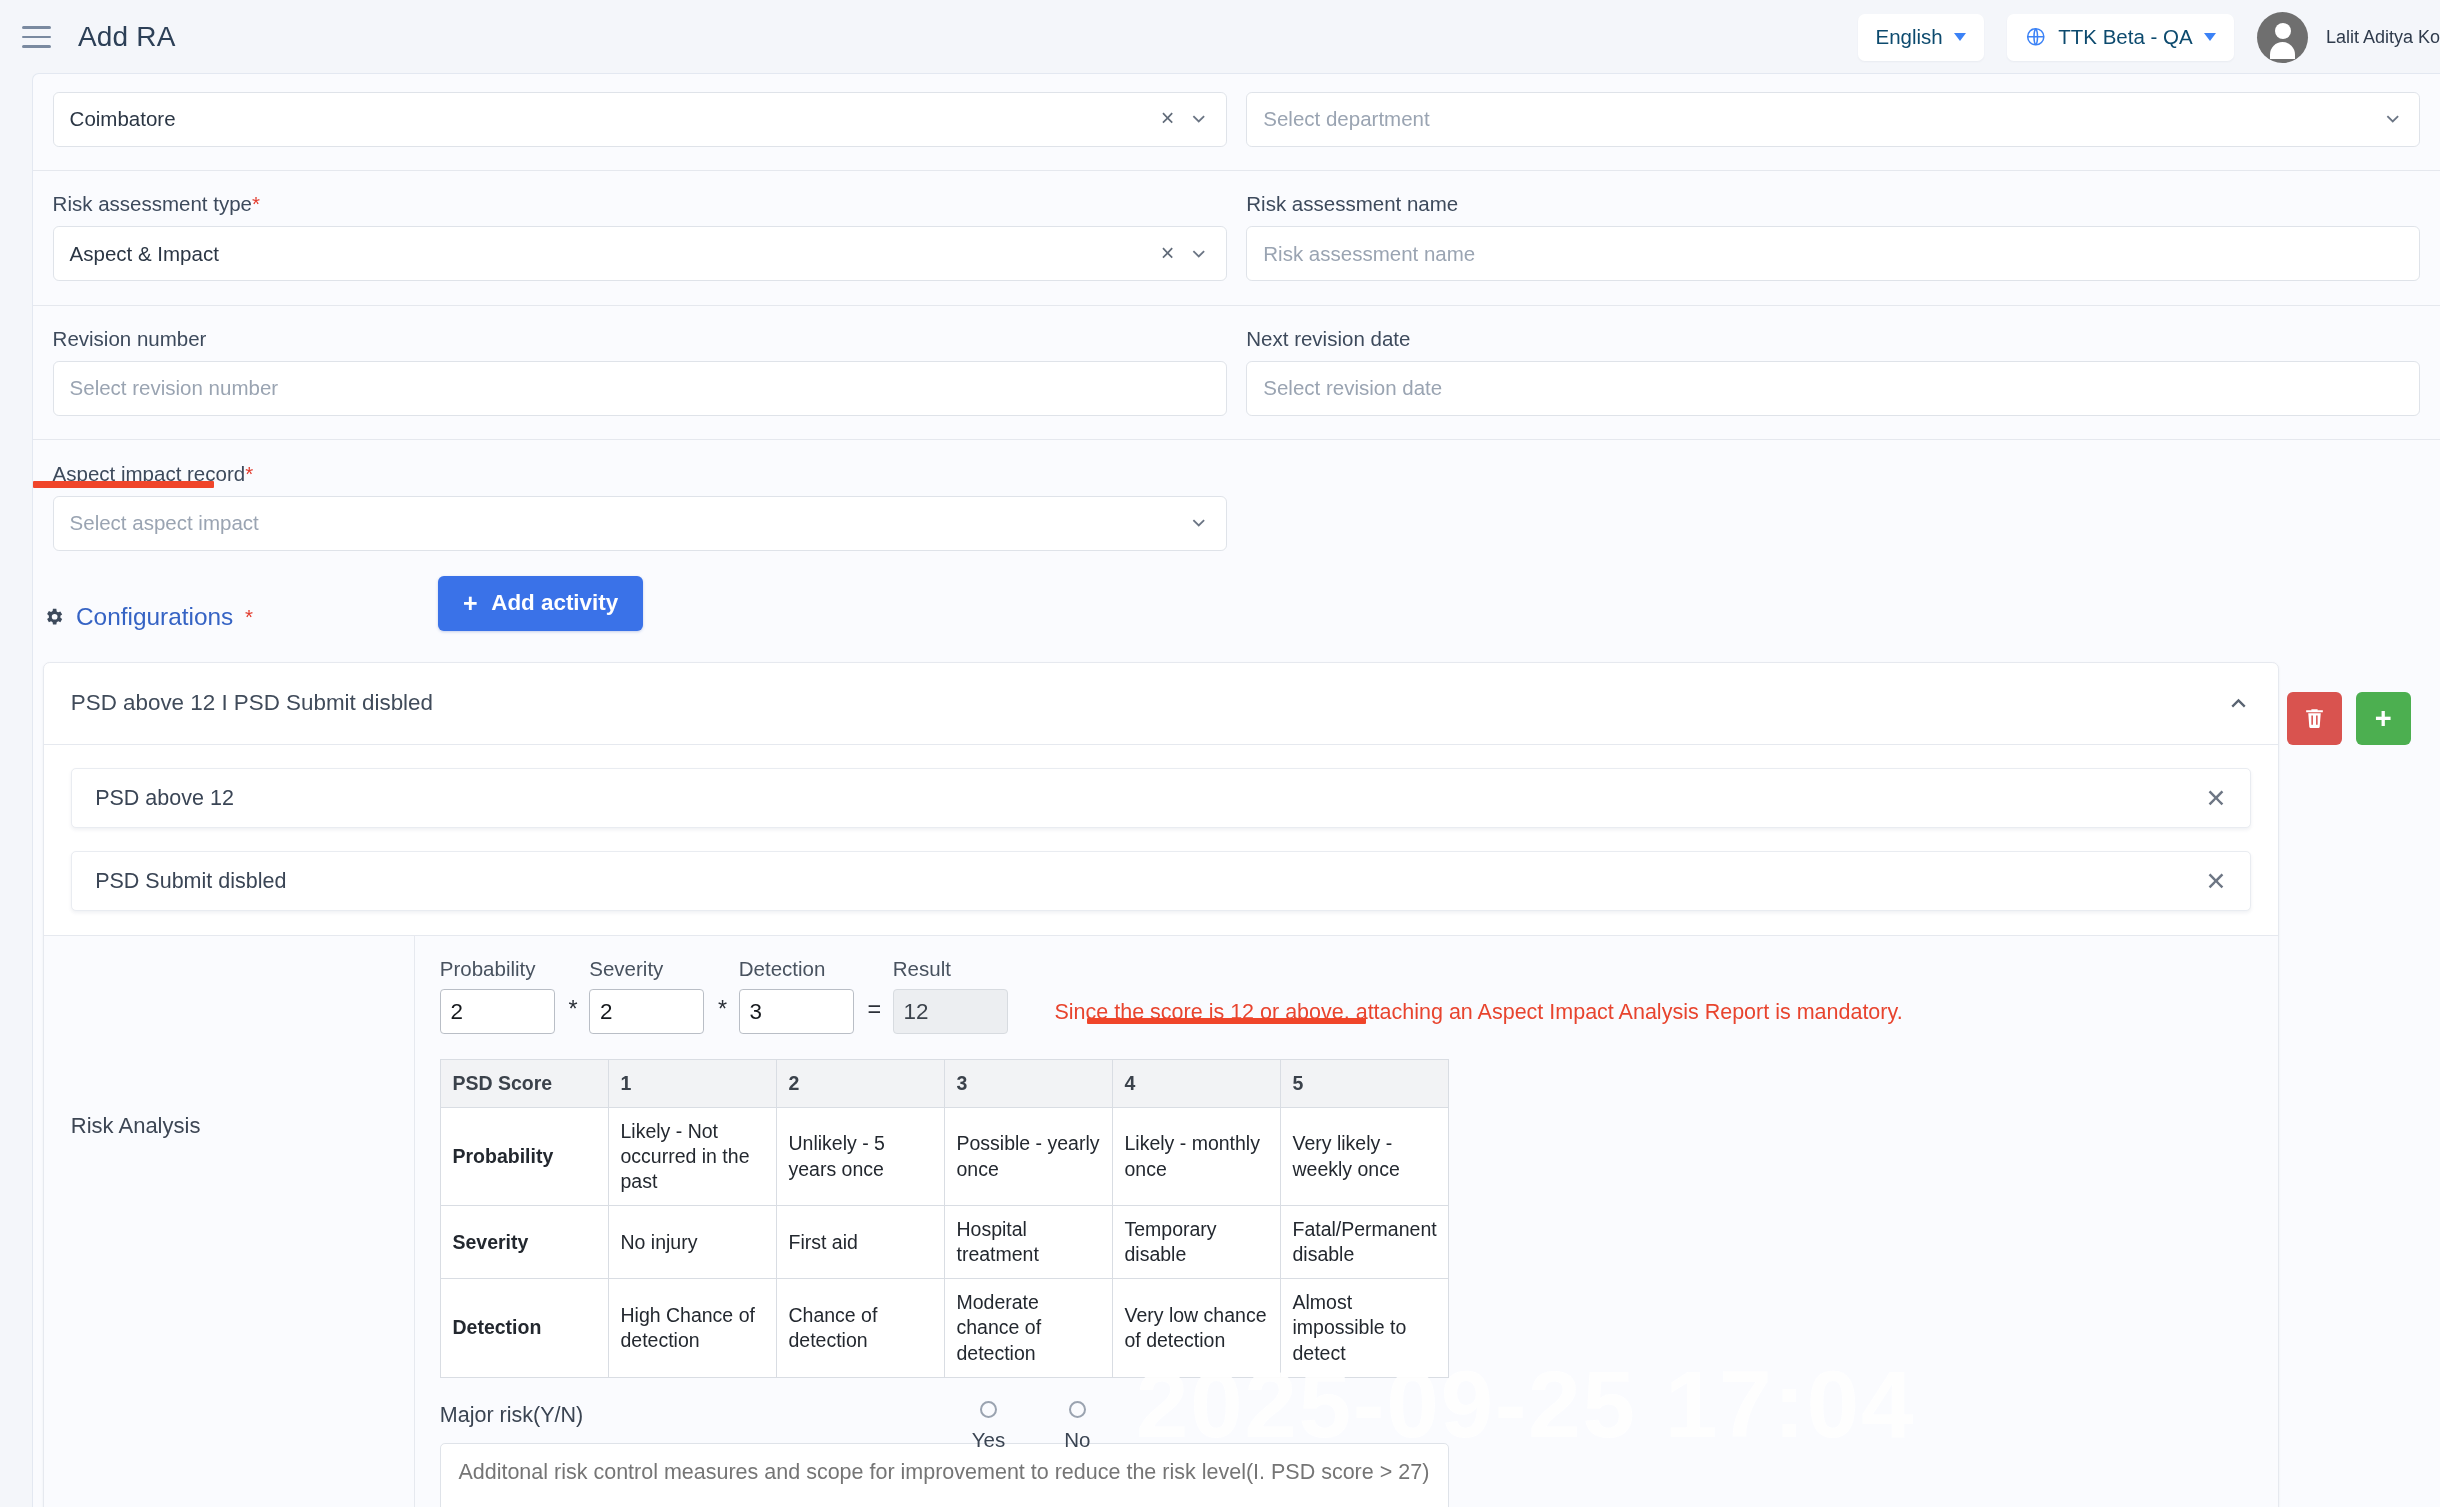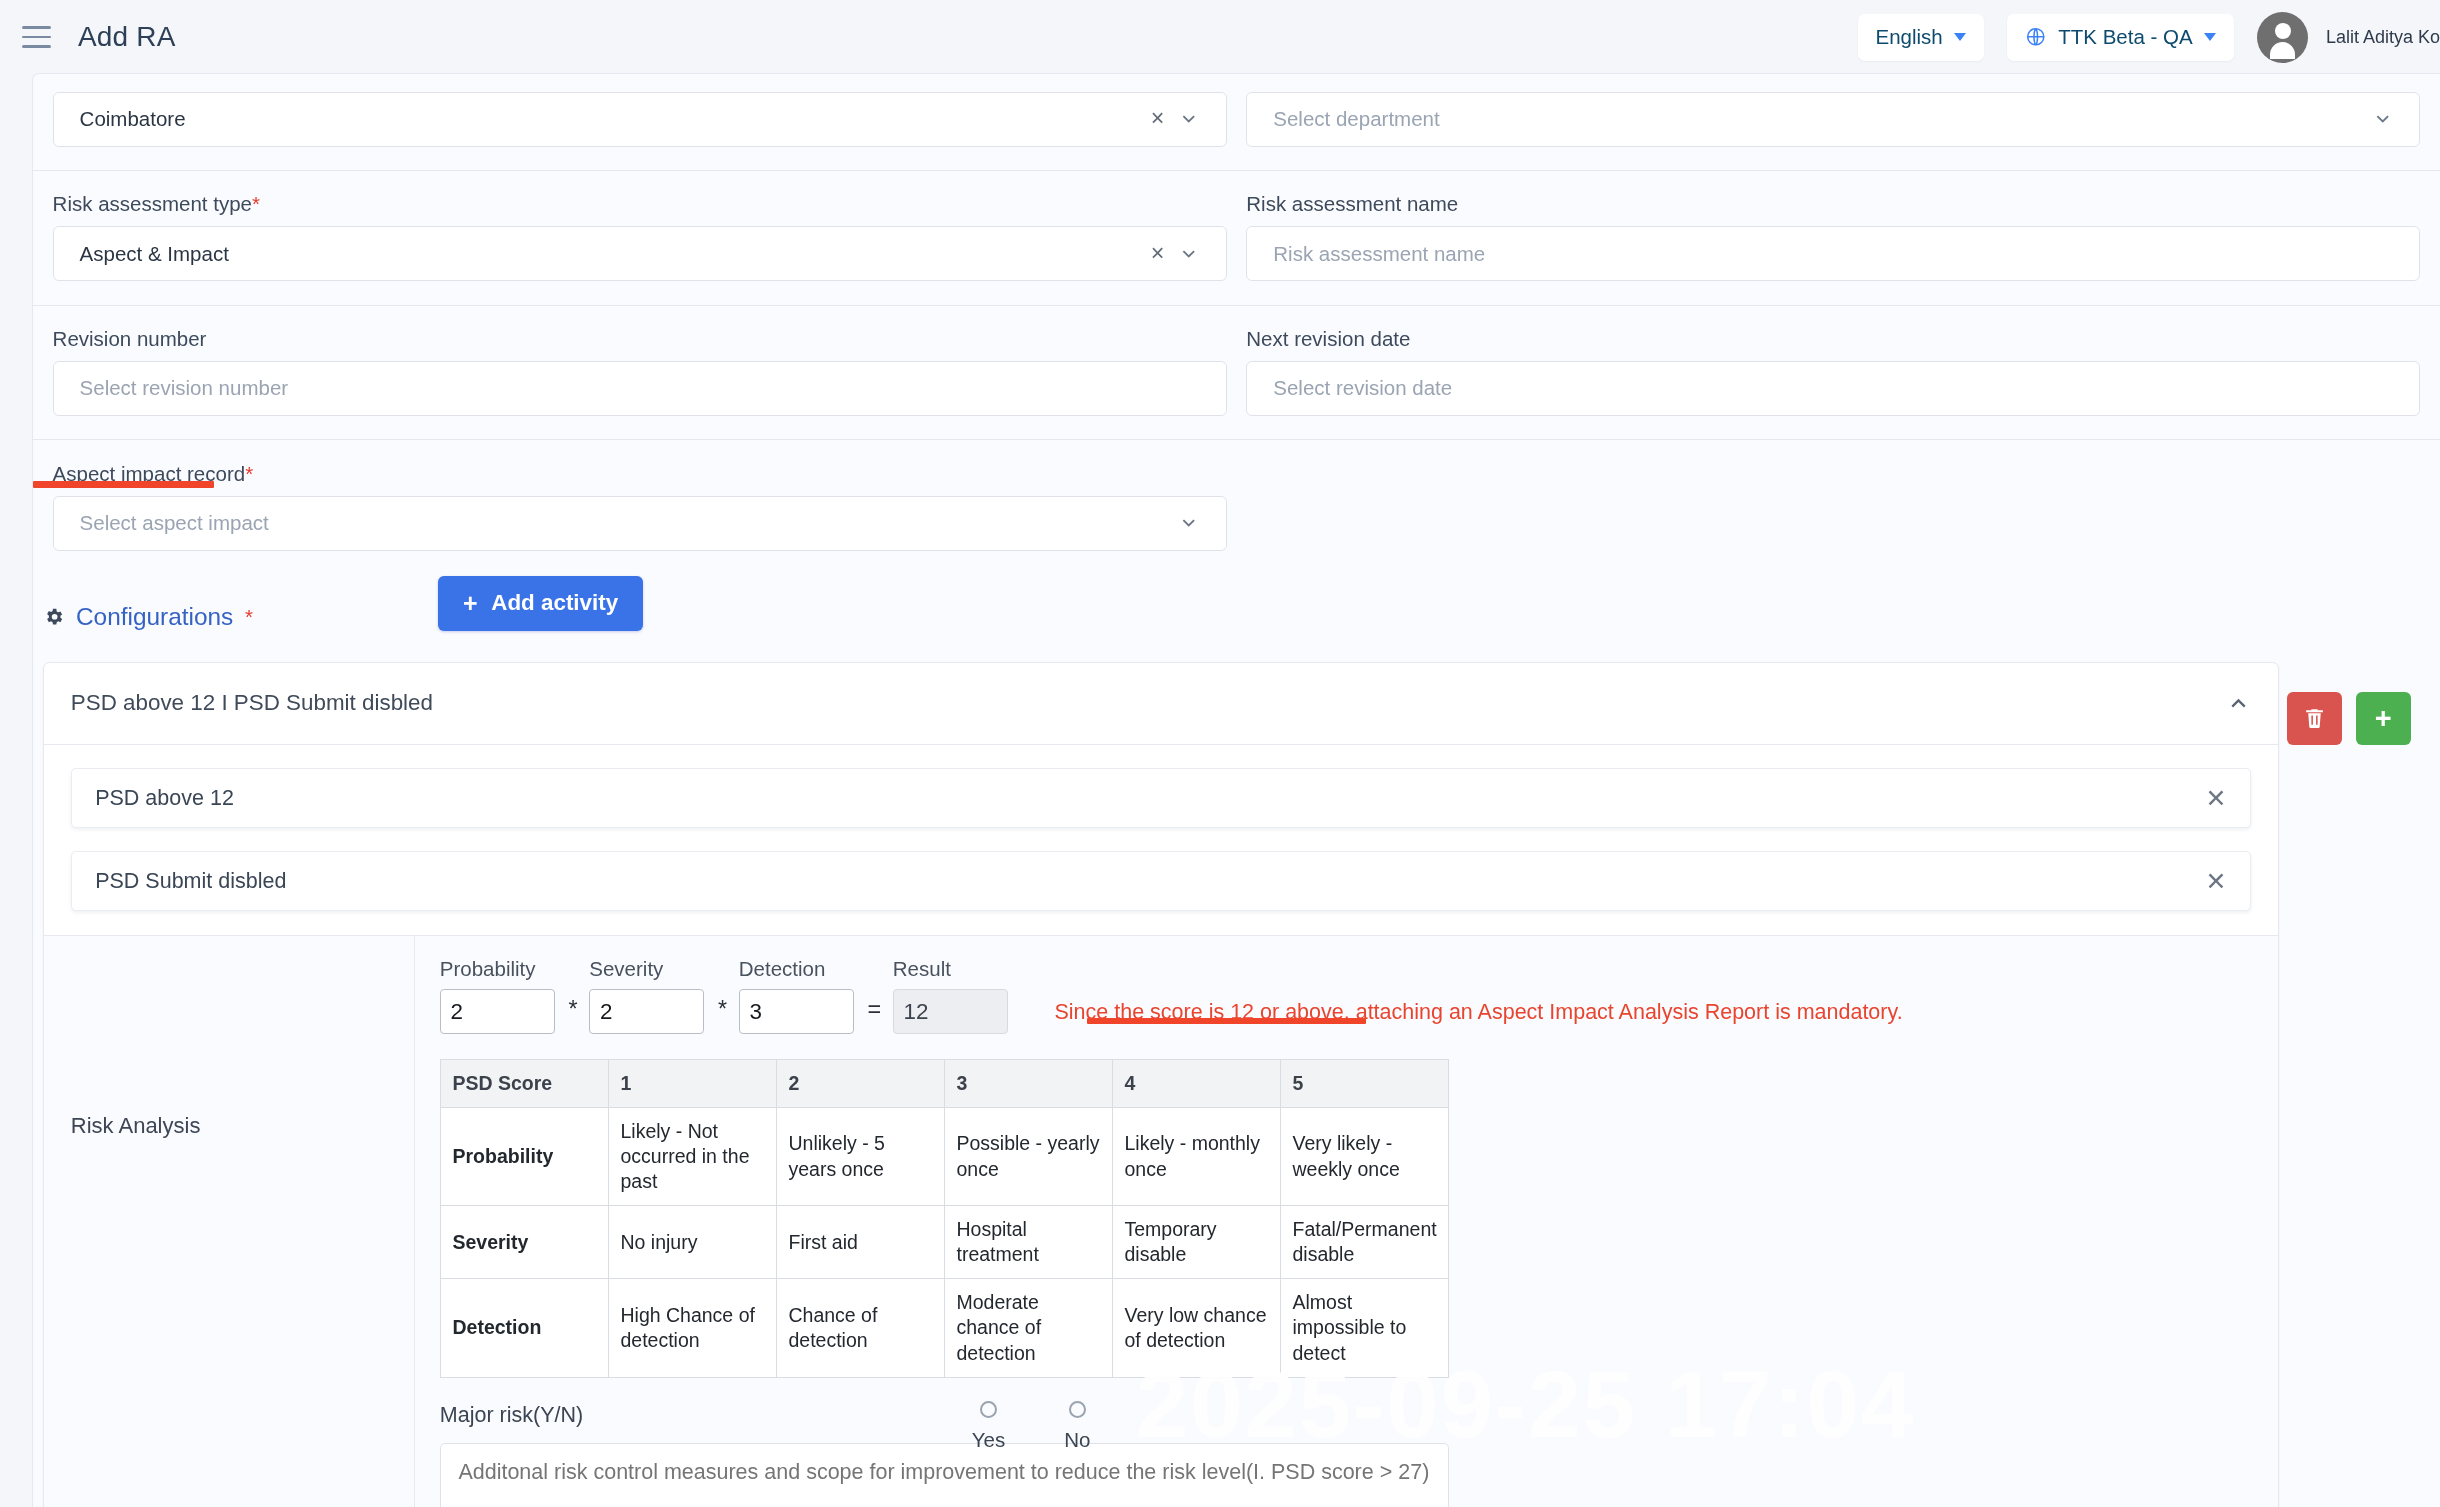--- a/index.html
+++ b/index.html
@@ -63,21 +63,21 @@
     overflow: hidden;
   }
   .row2 { display: flex; gap: 0px; padding: 0 9.8px; }
   .col { width: 50%; padding: 0 9.8px; }
   .field-label {
     font-size: 20.5px; color: #3d4a5c; margin-bottom: 9.8px; display:inline-block;
   }
   .req { color: #e23c2e; font-size: 20.5px; }
   .input, .selectbox {
     height: 55px; border: 1px solid #dfe3e9; border-radius: 5.9px; background: #fff;
-    display: flex; align-items: center; padding: 0 26px; font-size: 20.5px; color: #2b3644;
+    display: flex; align-items: center; padding: 0 16px; font-size: 20.5px; color: #2b3644;
     width: 100%;
   }
   .input.placeholder, .selectbox.placeholder { color: #9aa4b2; }
   .selectbox .controls { margin-left: auto; display:flex; align-items:center; gap: 13.7px; color:#6b7584; }
   .x-mark { font-size: 23.4px; line-height: 1; color:#616b79; cursor:pointer; }
   .chev { width: 21.5px; height: 21.5px; }
   .divider { height: 1px; background: #e5e8ee; margin: 0 0 0 0; }
 
   .group { padding: 21.5px 9.8px 0 9.8px; }
   .group-top { padding-top: 17.6px; }

